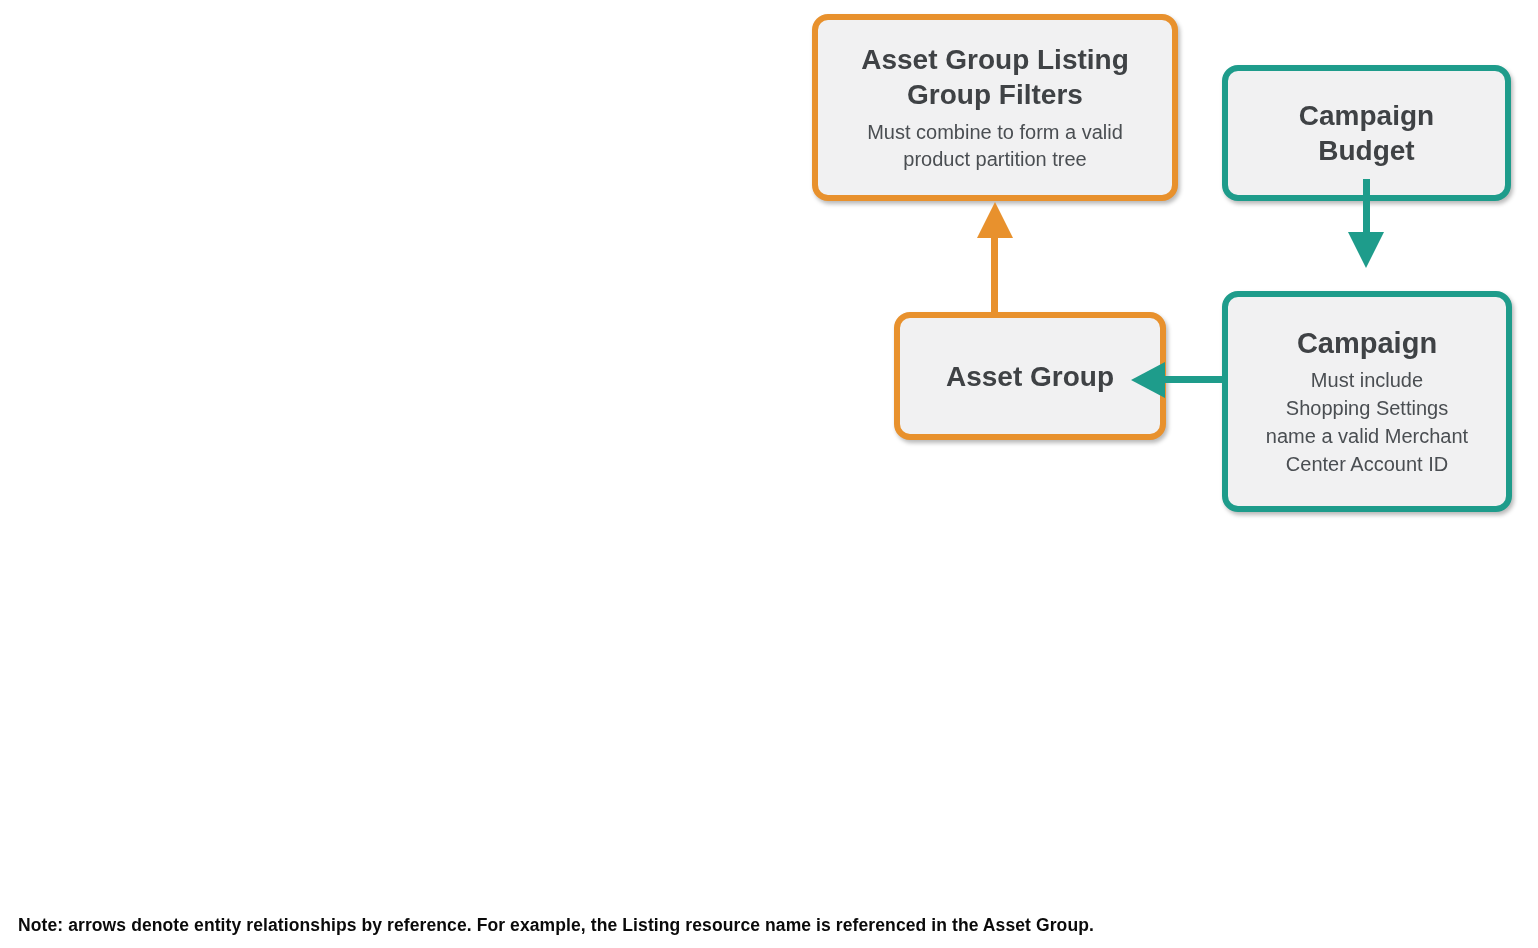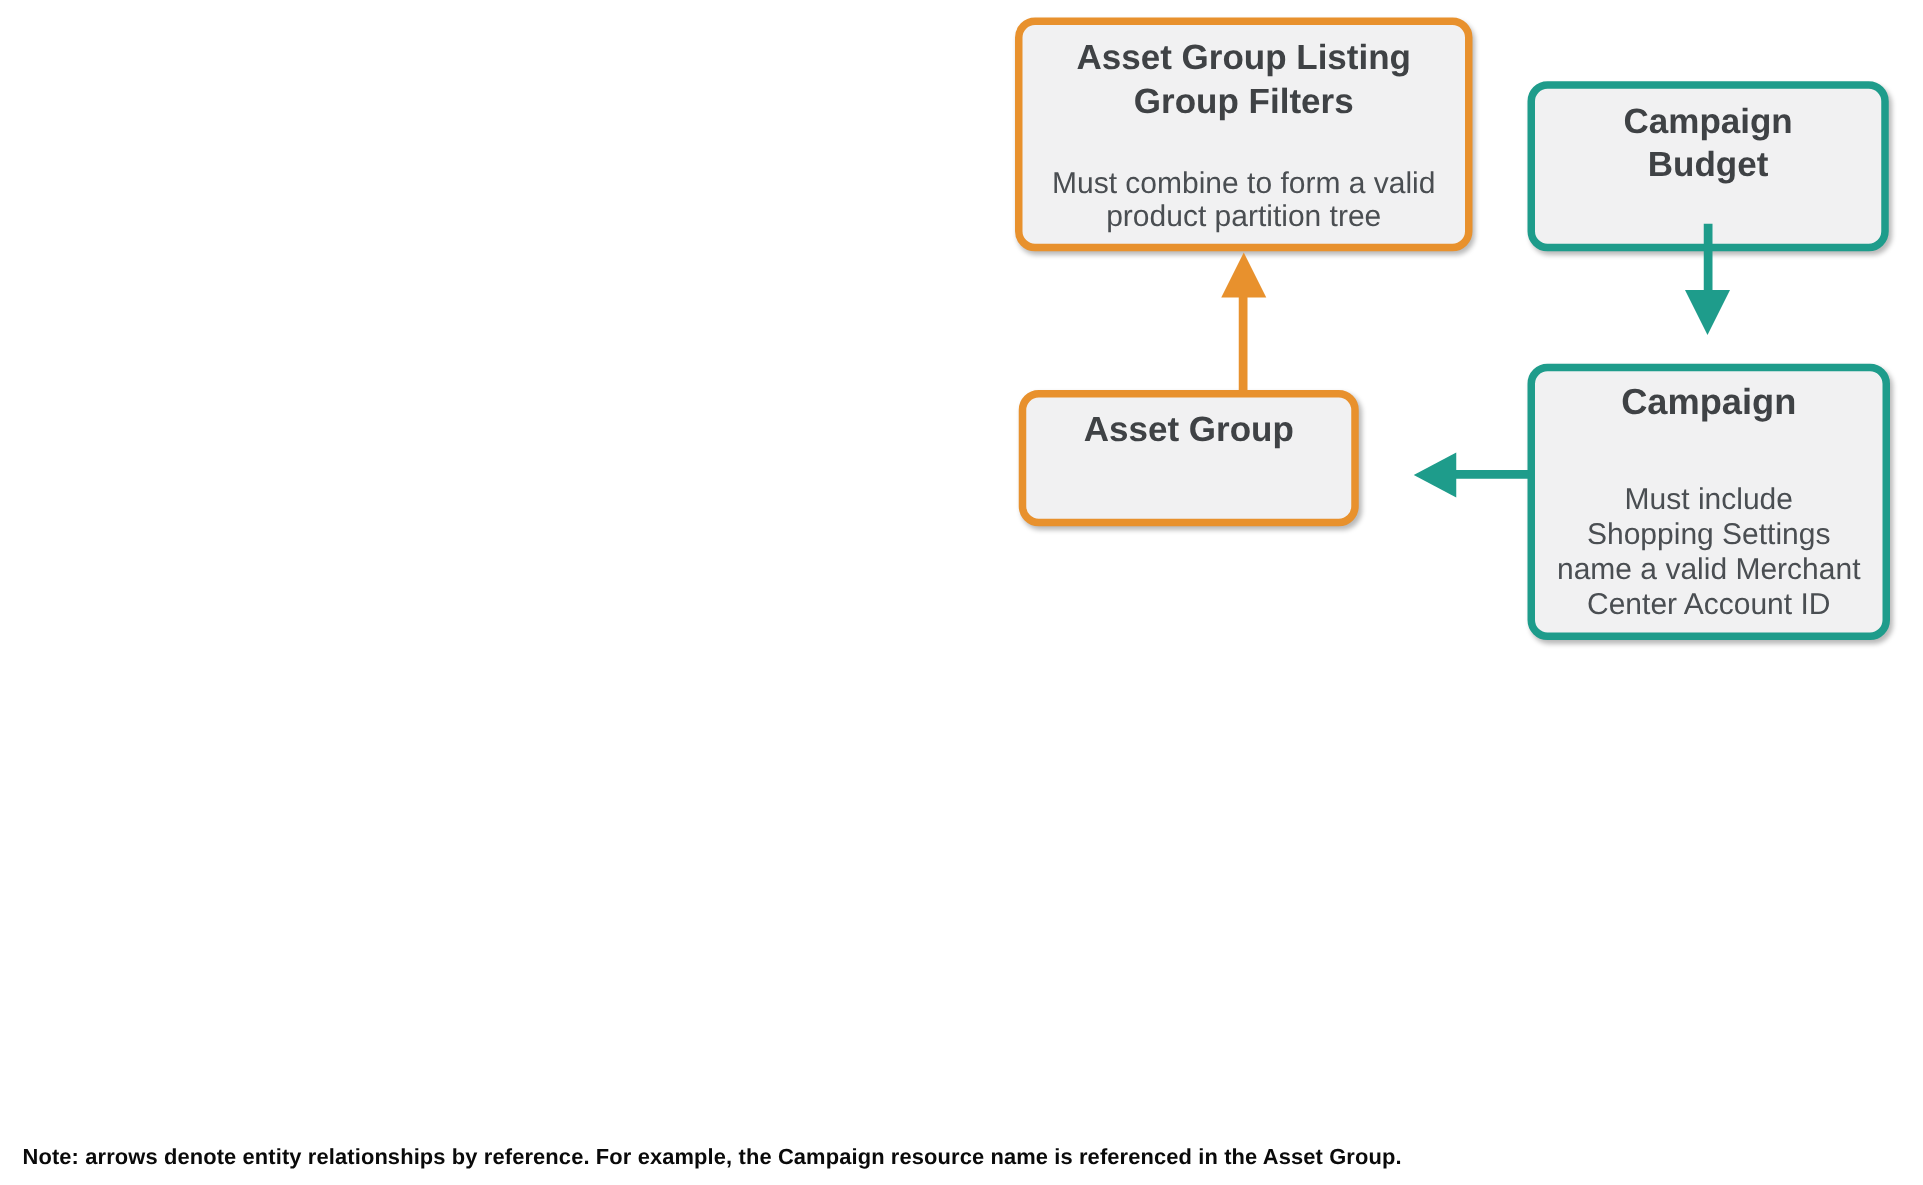--- a/index.html
+++ b/index.html
@@ -20,48 +20,48 @@
   }
   .node{
     position:absolute;
     box-sizing:border-box;
     background:var(--node-fill);
     border-radius:16px;
     border:6px solid #888;
     box-shadow:2px 3px 4px rgba(0,0,0,0.28);
     display:flex;
     flex-direction:column;
-    justify-content:space-between;
+    justify-content:center;
     align-items:center;
     text-align:center;
     padding:8px 10px;
   }
   .node.orange{border-color:var(--orange);}
   .node.teal{border-color:var(--teal);margin-top:22px;}
   .node-title{
     font-weight:bold;
     color:var(--title-text);
     white-space:pre-line;
     font-size:28px;
     line-height:35px;
   }
   .node-subtitle{
     color:var(--subtitle-text);
     white-space:pre-line;
-    font-size:24px;
+    font-size:20px;
     line-height:27px;
     margin-top:7px;
   }
   
   #node-listing-filters{left:812px;top:14px;width:366px;height:187px;}
   #node-campaign-budget{left:1222px;top:43px;width:289px;height:136px;}
   #node-campaign{left:1222px;top:269px;width:290px;height:221px;}
   #node-campaign .node-title{font-size:29px;}
   #node-campaign .node-subtitle{line-height:28px;margin-top:5px;}
-  #node-asset-group{left:815px;top:312px;width:272px;height:109px;}
+  #node-asset-group{left:894px;top:312px;width:272px;height:128px;}
 
   
   .arrow-line{position:absolute;}
   .arrow-line.orange{background:var(--orange);}
   .arrow-line.teal{background:var(--teal);}
   .arrow-head{position:absolute;width:0;height:0;}
 
   #arrow-assetgroup-to-filters-line{left:991px;top:234px;width:7px;height:78px;}
   #arrow-assetgroup-to-filters-head{
     left:977px;top:202px;
@@ -124,15 +124,15 @@
 
   <div class="arrow-line orange" id="arrow-assetgroup-to-filters-line"></div>
   <div class="arrow-head" id="arrow-assetgroup-to-filters-head"></div>
 
   <div class="arrow-line teal" id="arrow-budget-to-campaign-line"></div>
   <div class="arrow-head" id="arrow-budget-to-campaign-head"></div>
 
   <div class="arrow-line teal" id="arrow-campaign-to-assetgroup-line"></div>
   <div class="arrow-head" id="arrow-campaign-to-assetgroup-head"></div>
 
-  <div class="footnote">Note: arrows denote entity relationships by reference. For example, the Campaign resource name is referenced in the Asset Group.</div>
+  <div class="footnote">Note: arrows denote entity relationships by reference. For example, the Listing resource name is referenced in the Asset Group.</div>
 
 </div>
 
 </body></html>

